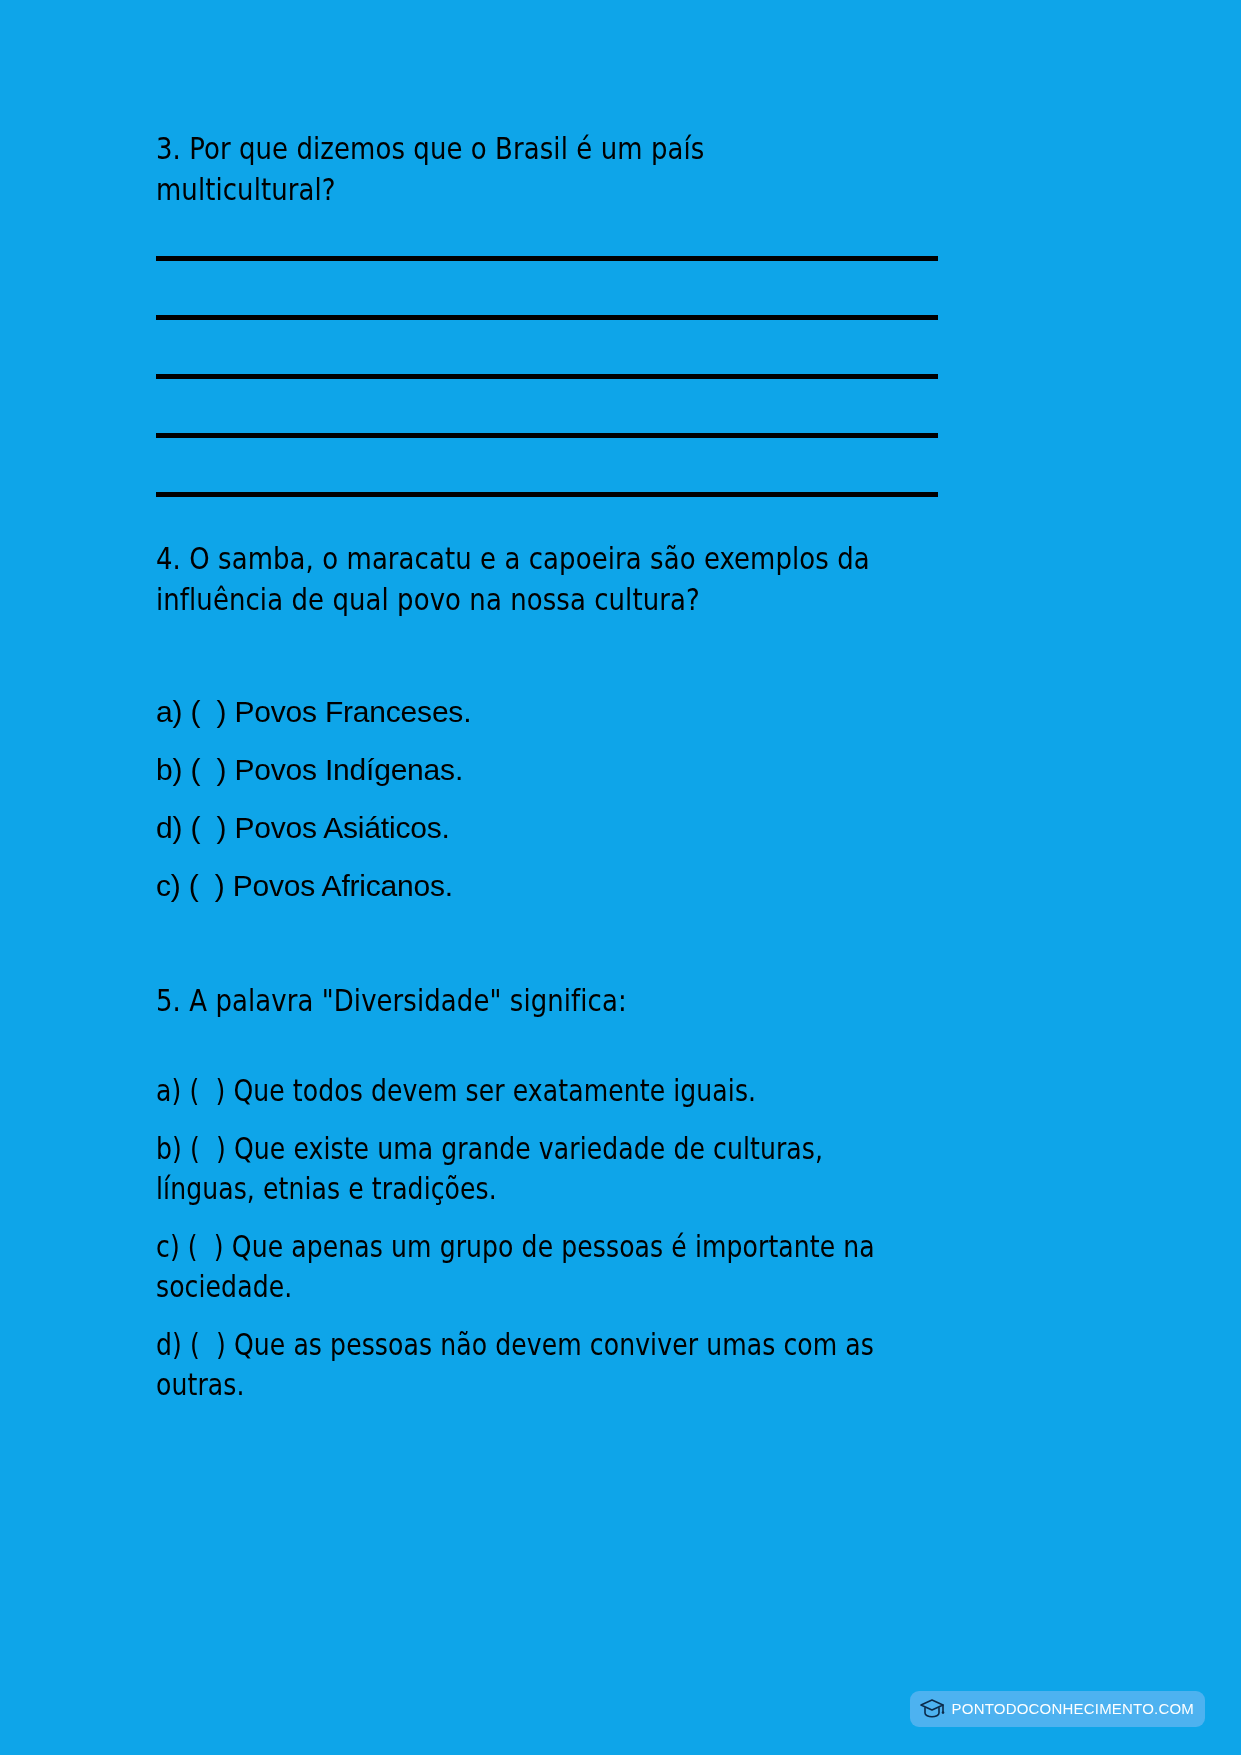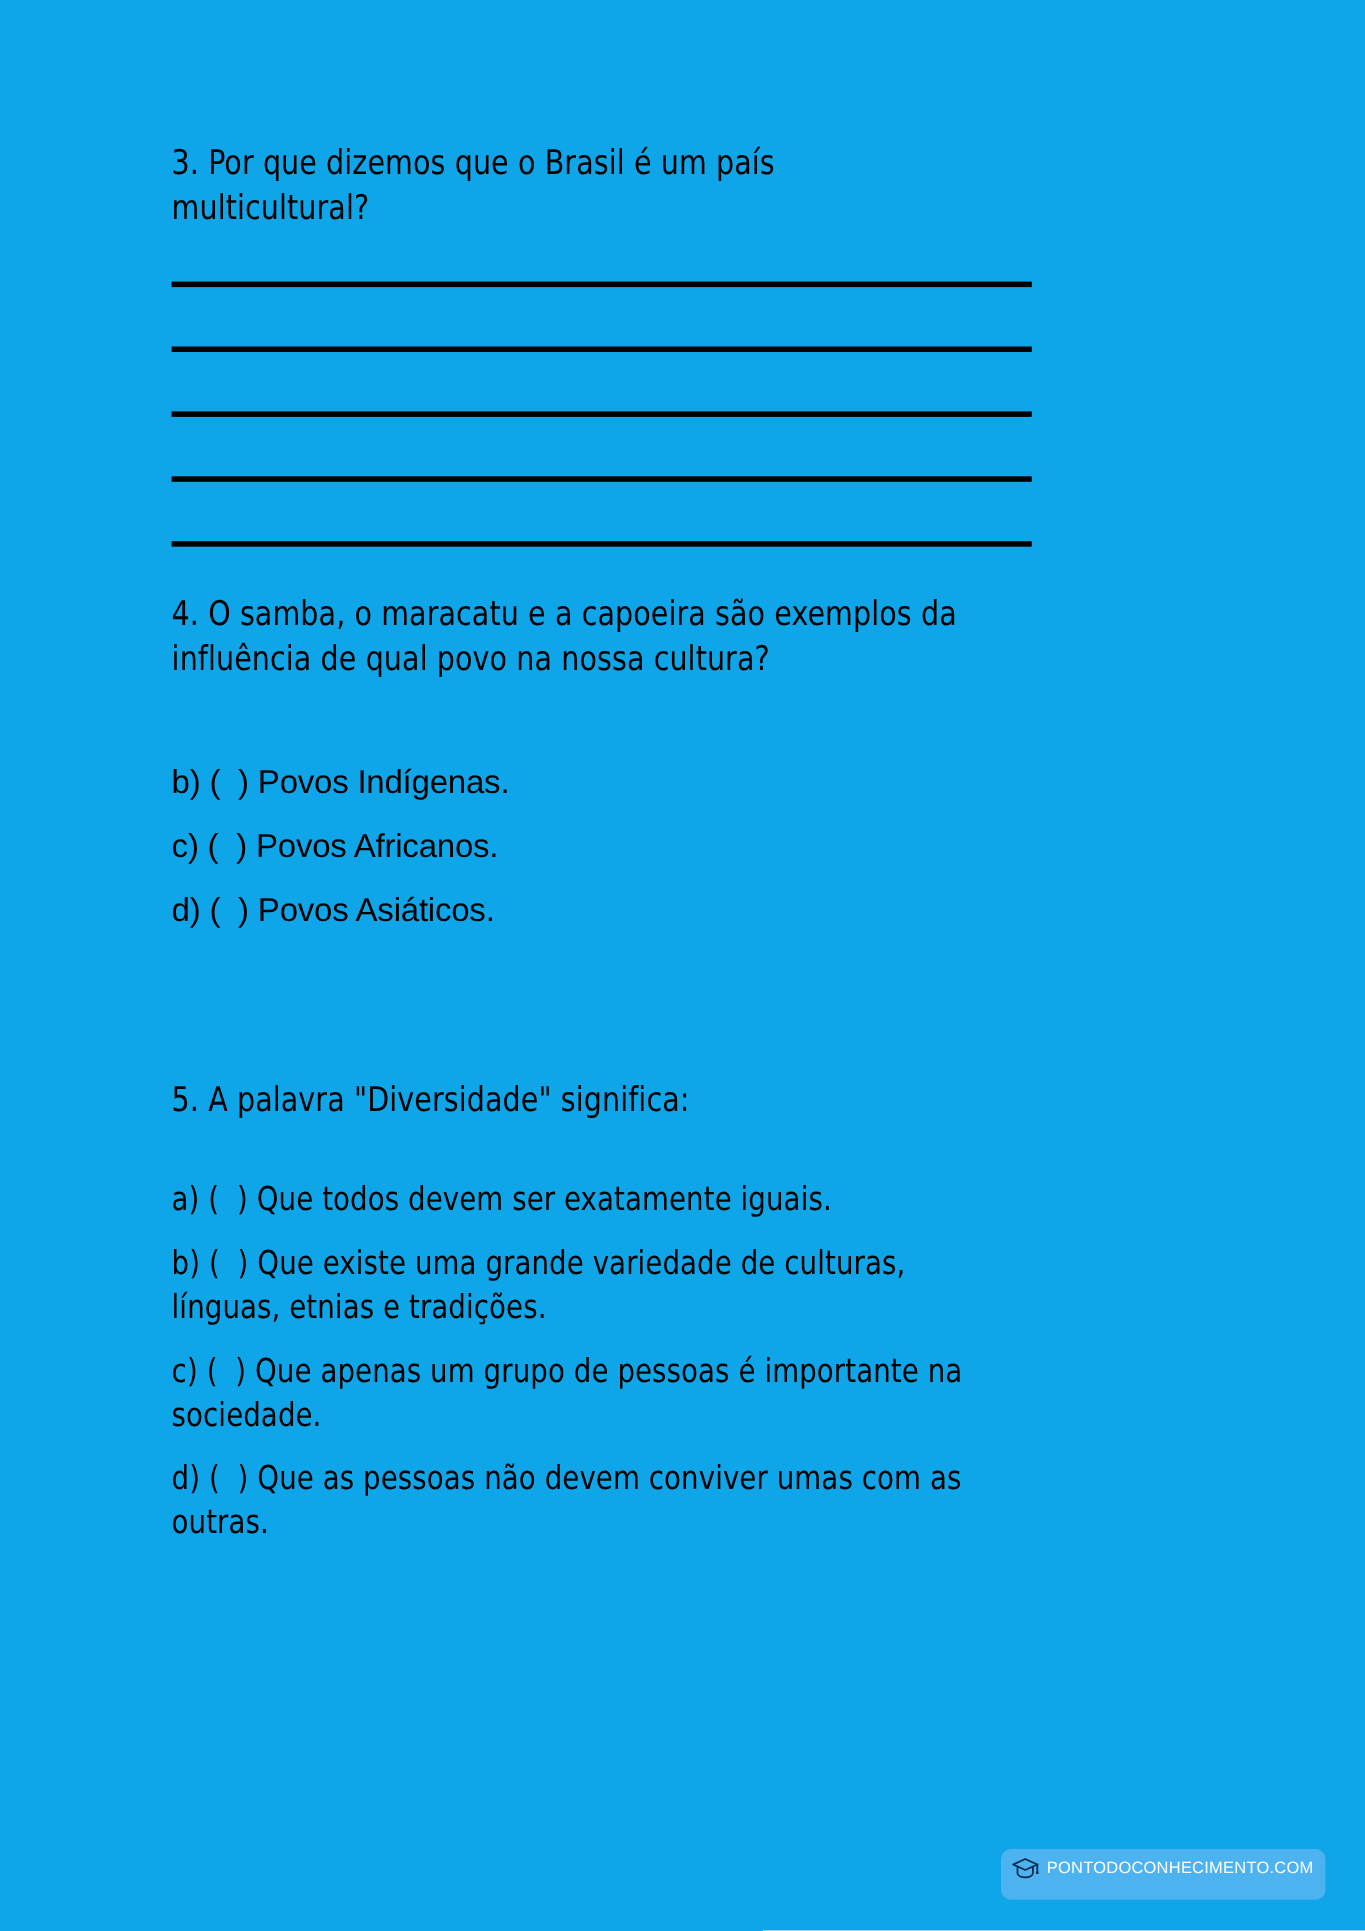--- a/index.html
+++ b/index.html
@@ -85,21 +85,21 @@
   
   .footer-badge {
     position: absolute;
     right: 36px;
     bottom: 28px;
     display: flex;
     align-items: center;
     gap: 7px;
     background: #4db2f0;
     border-radius: 9px;
-    padding: 7px 11px 17px 9px;
+    padding: 7px 11px 7px 9px;
     box-sizing: border-box;
   }
   .footer-badge .cap-icon {
     width: 26px;
     height: 22px;
     display: block;
     flex: 0 0 auto;
   }
   .footer-badge .brand-text {
     font-family: "Liberation Sans", sans-serif;
@@ -126,23 +126,24 @@
     <div class="rule-line"></div>
     <div class="rule-line"></div>
     <div class="rule-line"></div>
   </div>
 
   <div id="q4-block">
     <div class="q-heading narrow">4. O samba, o maracatu e a capoeira são exemplos da influência de qual povo na nossa cultura?</div>
   </div>
 
   <ul id="q4-options" class="options options-wide">
+    <li class="option">a) (  ) Povos Franceses.</li>
     <li class="option">b) (  ) Povos Indígenas.</li>
+    <li class="option">d) (  ) Povos Asiáticos.</li>
     <li class="option">c) (  ) Povos Africanos.</li>
-    <li class="option">d) (  ) Povos Asiáticos.</li>
   </ul>
 
   <div id="q5-block">
     <div class="q-heading narrow">5. A palavra "Diversidade" significa:</div>
   </div>
 
   <ul id="q5-options" class="options options-narrow">
     <li class="option">a) (  ) Que todos devem ser exatamente iguais.</li>
     <li class="option">b) (  ) Que existe uma grande variedade de culturas, línguas, etnias e tradições.</li>
     <li class="option">c) (  ) Que apenas um grupo de pessoas é importante na sociedade.</li>

